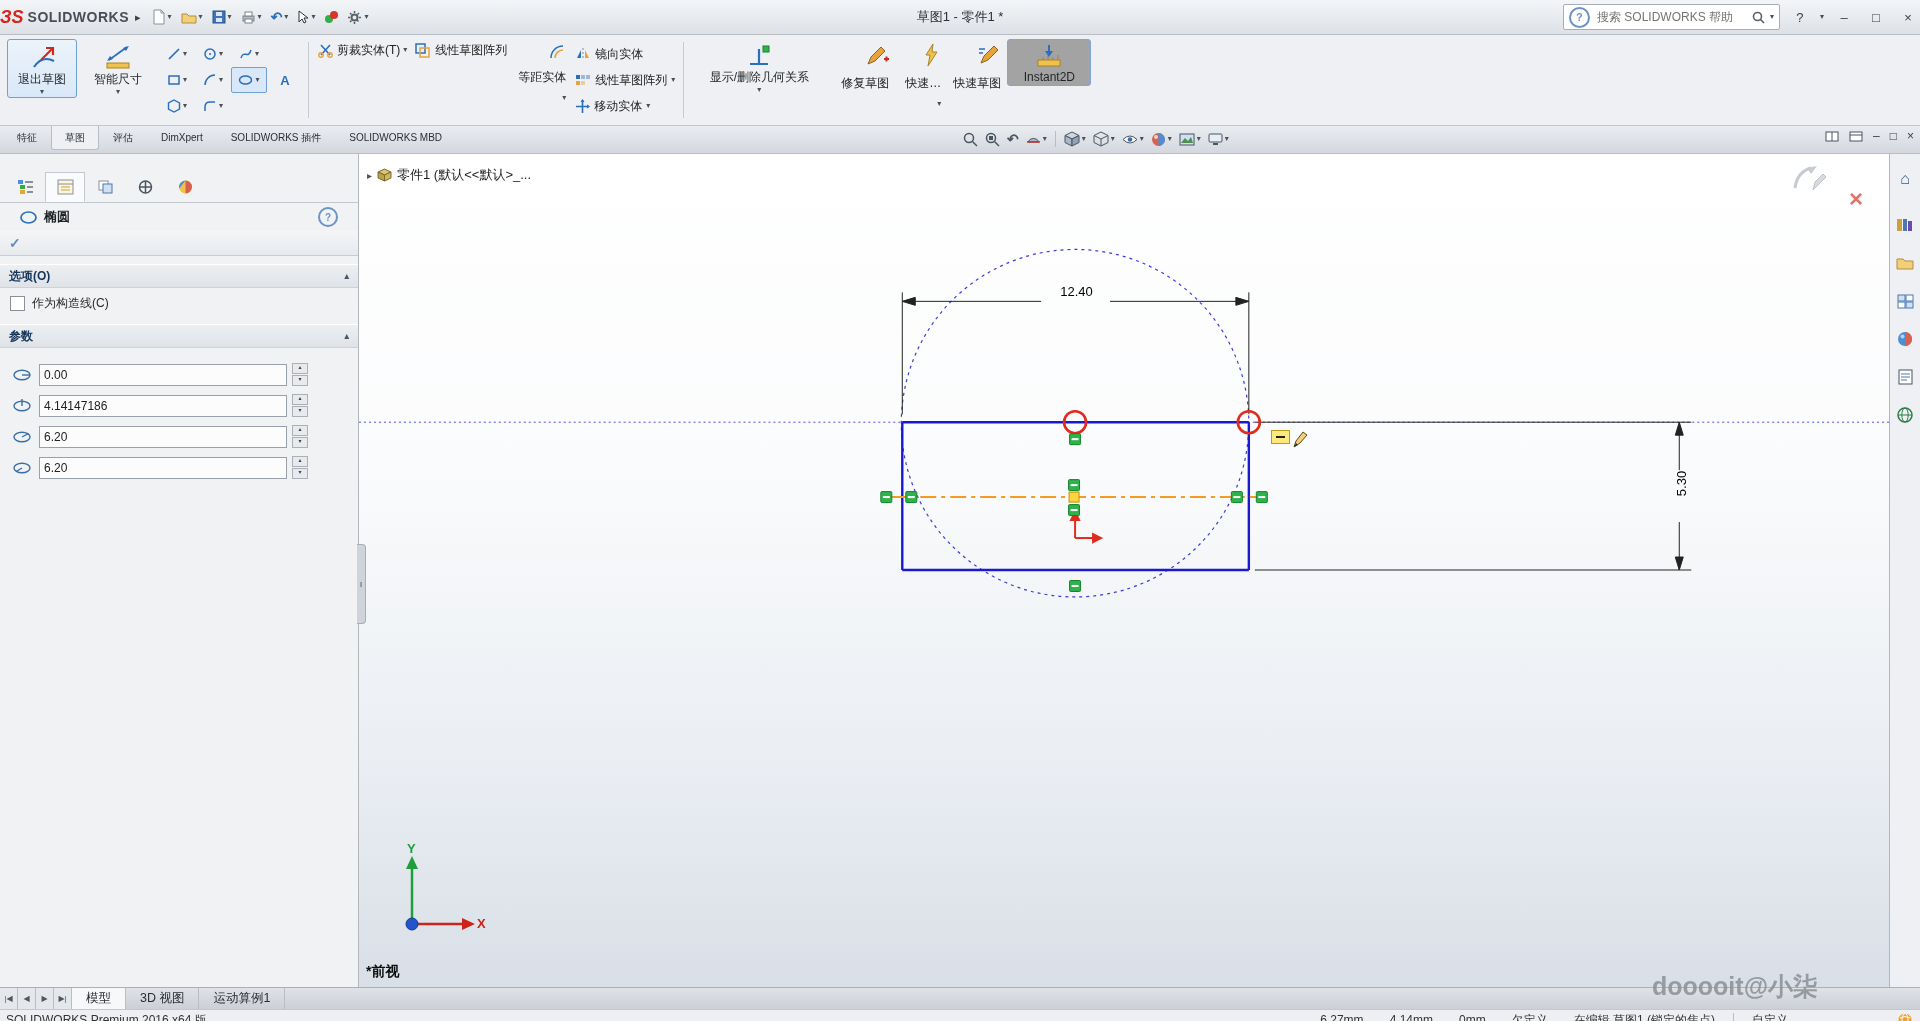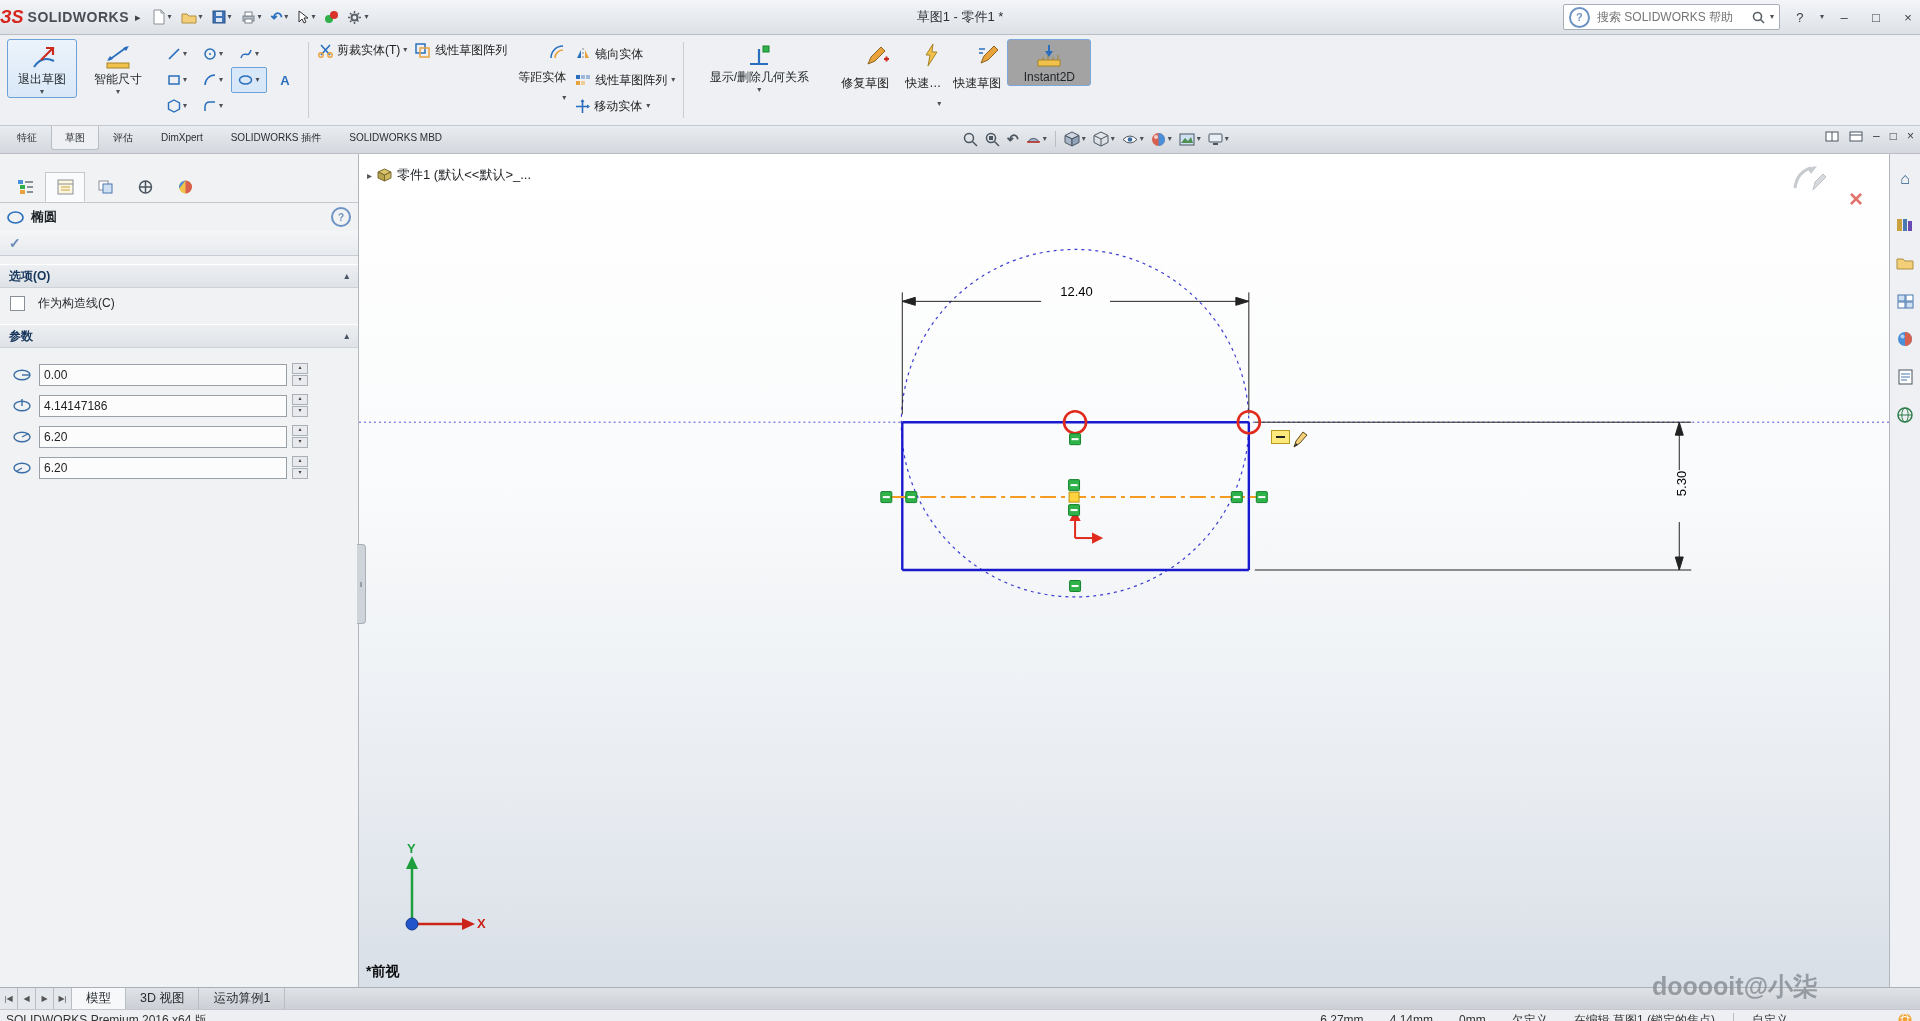--- a/index.html
+++ b/index.html
@@ -58,30 +58,30 @@
 
   
   .main{display:flex;height:833px;position:relative}
 
   
   .lpanel{width:358px;background:#f1f2f4;border-right:1px solid #b2b7bd;display:flex;flex-direction:column;position:relative;flex:none}
   .fm-strip{height:18px}
   .fm-tabs{height:30px;display:flex;align-items:flex-end;padding-left:5px;border-bottom:1px solid #c3c8ce}
   .fmtab{width:38px;height:28px;display:flex;align-items:center;justify-content:center;border:1px solid transparent}
   .fmtab.active{background:#fafbfc;border-color:#c3c8ce;border-bottom-color:#fafbfc}
-  .pm-title{display:flex;align-items:center;gap:7px;height:28px;padding:0 7px;font-size:13px;font-weight:700;color:#1f2428}
+  .pm-title{display:flex;align-items:center;gap:7px;height:28px;padding:0 20px;font-size:13px;font-weight:700;color:#1f2428}
   .pm-help{margin-left:auto;width:16px;height:16px;border-radius:50%;border:2px solid #6d93c4;color:#6d93c4;
     font-weight:700;display:flex;align-items:center;justify-content:center;font-size:10px}
   .pm-check-row{height:24px;display:flex;align-items:center;padding:0 9px;border-bottom:1px solid #c9cdd3;
     background:linear-gradient(#f4f5f7,#e7eaee);color:#6a8db4;font-weight:700;font-size:14px}
   .group-h{height:22px;display:flex;align-items:center;padding:0 9px;background:linear-gradient(#edeff2,#dfe3e8);
     border-top:1px solid #fff;border-bottom:1px solid #cdd2d8;color:#16365c;font-weight:700;font-size:12px;margin-top:8px}
   .group-h .colcar{margin-left:auto;color:#4a5568;font-size:9px}
   .group-body{padding:7px 10px 4px}
-  .chk{display:flex;align-items:center;gap:13px;color:#26292d}
+  .chk{display:flex;align-items:center;gap:7px;color:#26292d}
   .chkbox{width:13px;height:13px;background:#fff;border:1px solid #8a9097;flex:none}
   .param-row{display:flex;align-items:center;gap:5px;margin:8px 0}
   .param-ico{width:24px;display:flex;justify-content:center;flex:none}
   .param-input{flex:0 0 238px;height:20px;border:1px solid #9aa0a7;background:#fcfcfd;font-size:12px;
     padding:0 4px;font-family:"Liberation Sans",sans-serif;color:#222}
   .spin{display:flex;flex-direction:column;width:16px;gap:1px}
   .spin span{height:9px;background:#e8eaee;border:1px solid #aab0b7;font-size:6px;line-height:7px;text-align:center;color:#444}
   .splitter{position:absolute;right:-8px;top:390px;width:8px;height:78px;background:#cfd4da;
     border:1px solid #a8aeb5;border-left:none;border-radius:0 4px 4px 0;z-index:5;display:flex;
     align-items:center;justify-content:center;color:#7a8088;font-size:8px}

